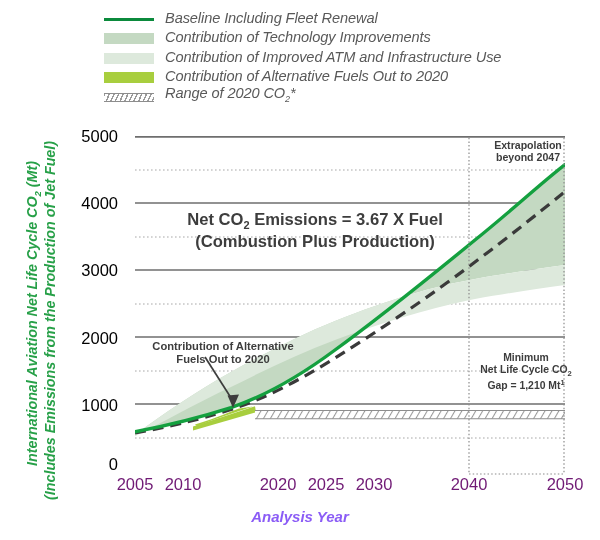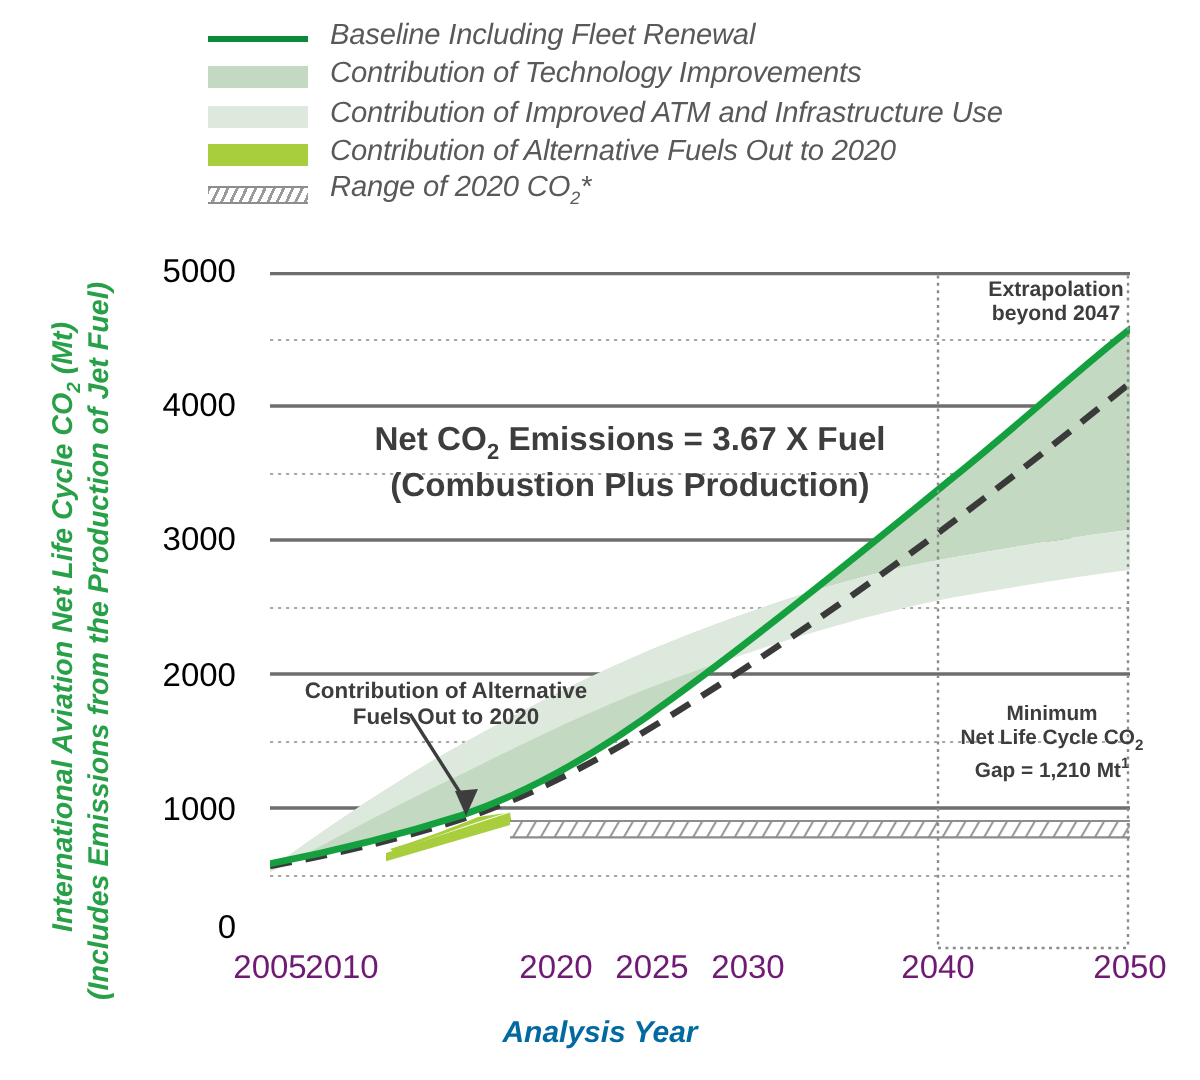--- a/index.html
+++ b/index.html
@@ -28,21 +28,21 @@
   #ylabel1,#ylabel2{position:absolute;transform-origin:0 0;transform:rotate(-90deg);
       font-style:italic;font-weight:bold;font-size:14.3px;color:#27a048;white-space:nowrap;}
   #ylabel1{left:24px;top:466px;}
   #ylabel2{left:42px;top:500px;}
   #ylabel1 sub,#ylabel2 sub{font-size:9.5px;}
 
   
   .xtick{position:absolute;top:476px;font-size:16.5px;color:#701a75;
          text-align:center;width:56px;line-height:1;}
   #xlabel{position:absolute;top:508px;left:0;width:600px;text-align:center;
-          font-style:italic;font-weight:bold;font-size:15px;color:#0369a1;}
+          font-style:italic;font-weight:bold;font-size:15px;color:#8b5cf6;}
 
   
   .anno{position:absolute;font-weight:bold;color:#3d3d3d;text-align:center;line-height:1.16;}
   #anno-center{left:150px;top:210px;width:330px;font-size:16.6px;}
   #anno-extrap{left:474px;top:139px;width:108px;font-size:10.6px;}
   #anno-gap{left:466px;top:352px;width:120px;font-size:10.4px;}
   #anno-altfuel{left:128px;top:340px;width:190px;font-size:11.2px;}
   .anno sub{font-size:7.6px;}
   #anno-center sub{font-size:11px;}
   sup{font-size:7.4px;}
@@ -87,21 +87,21 @@
 <div id="ylabel2">(Includes Emissions from the Production of Jet Fuel)</div>
 
 <div class="ytick" style="left:58px;top:128px;">5000</div>
 <div class="ytick" style="left:58px;top:195px;">4000</div>
 <div class="ytick" style="left:58px;top:262px;">3000</div>
 <div class="ytick" style="left:58px;top:330px;">2000</div>
 <div class="ytick" style="left:58px;top:397px;">1000</div>
 <div class="ytick" style="left:58px;top:456px;">0</div>
 
 <div class="xtick" style="left:107px;">2005</div>
-<div class="xtick" style="left:143px;">2010</div>
+<div class="xtick" style="left:155px;">2010</div>
 <div class="xtick" style="left:250px;">2020</div>
 <div class="xtick" style="left:298px;">2025</div>
 <div class="xtick" style="left:346px;">2030</div>
 <div class="xtick" style="left:441px;">2040</div>
 <div class="xtick" style="left:537px;">2050</div>
 <div id="xlabel">Analysis Year</div>
 
 <div id="plot-area">
   <svg id="chart-svg" width="430" height="340" viewBox="0 0 430 340">
     <defs>

